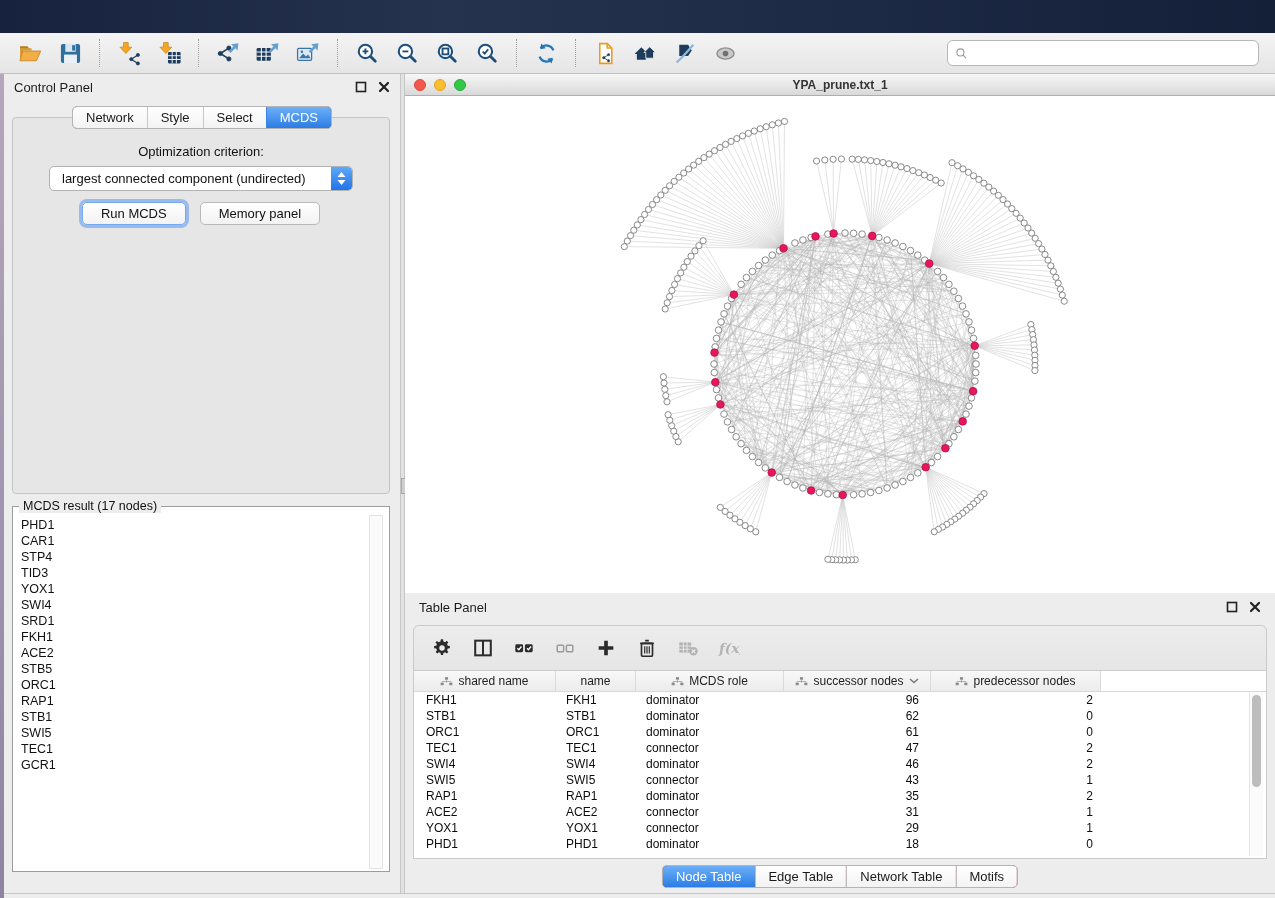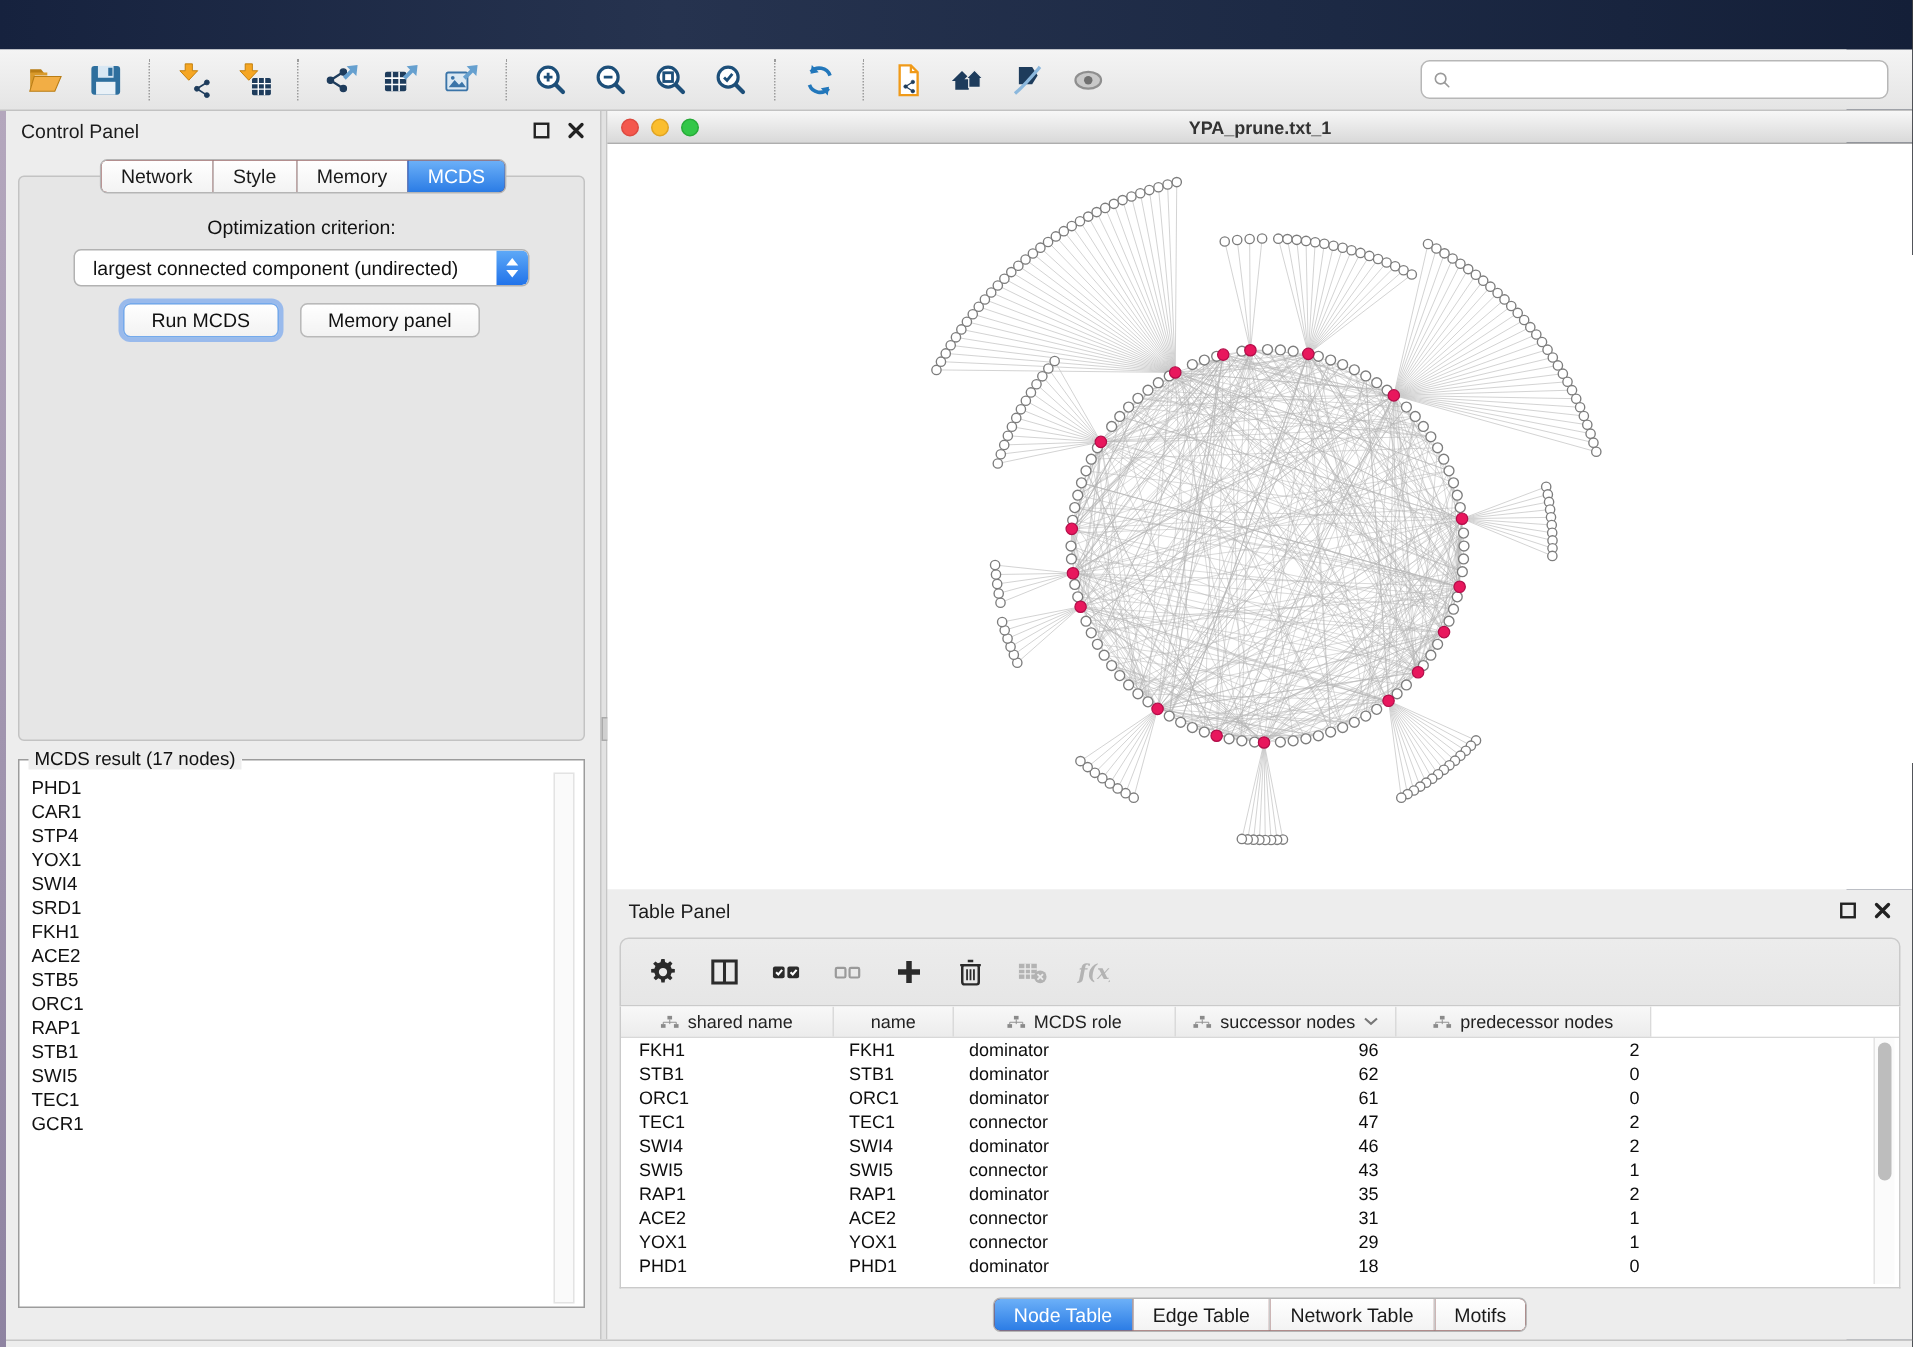--- a/index.html
+++ b/index.html
@@ -278,21 +278,21 @@
           <button class="win-btn">
             <svg viewBox="0 0 12 12">
                 <path d="M2 2l8 8M10 2l-8 8" stroke="#222" stroke-width="2.2" stroke-linecap="round"></path>
               </svg>
           </button>
         </span>
       </div>
       <div class="seg cp-tabs">
           <div class="seg-item">Network</div>
           <div class="seg-item">Style</div>
-          <div class="seg-item">Memory</div>
+          <div class="seg-item">Select</div>
           <div class="seg-item active">MCDS</div>
         </div>
       <div class="cp-card">
         <div class="opt-label">Optimization criterion:</div>
         <div class="opt-select">
           <span class="val">largest connected component (undirected)</span>
           <span class="opt-stepper">
             <svg viewBox="0 0 11 15">
               <path d="M5.5 1L9.5 6h-8z" fill="#fff"></path>
                 <path d="M5.5 14L1.5 9h8z" fill="#fff"></path>
@@ -303,20 +303,21 @@
           <button class="btn focused">Run MCDS</button>
           <button class="btn">Memory panel</button>
         </div>
       </div>
       <fieldset class="mcds-fieldset">
         <legend>MCDS result (17 nodes)</legend>
         <div class="mcds-list">
             <div class="list-item">PHD1</div>
             <div class="list-item">CAR1</div>
             <div class="list-item">STP4</div>
+            <div class="list-item">TID3</div>
             <div class="list-item">YOX1</div>
             <div class="list-item">SWI4</div>
             <div class="list-item">SRD1</div>
             <div class="list-item">FKH1</div>
             <div class="list-item">ACE2</div>
             <div class="list-item">STB5</div>
             <div class="list-item">ORC1</div>
             <div class="list-item">RAP1</div>
             <div class="list-item">STB1</div>
             <div class="list-item">SWI5</div>

